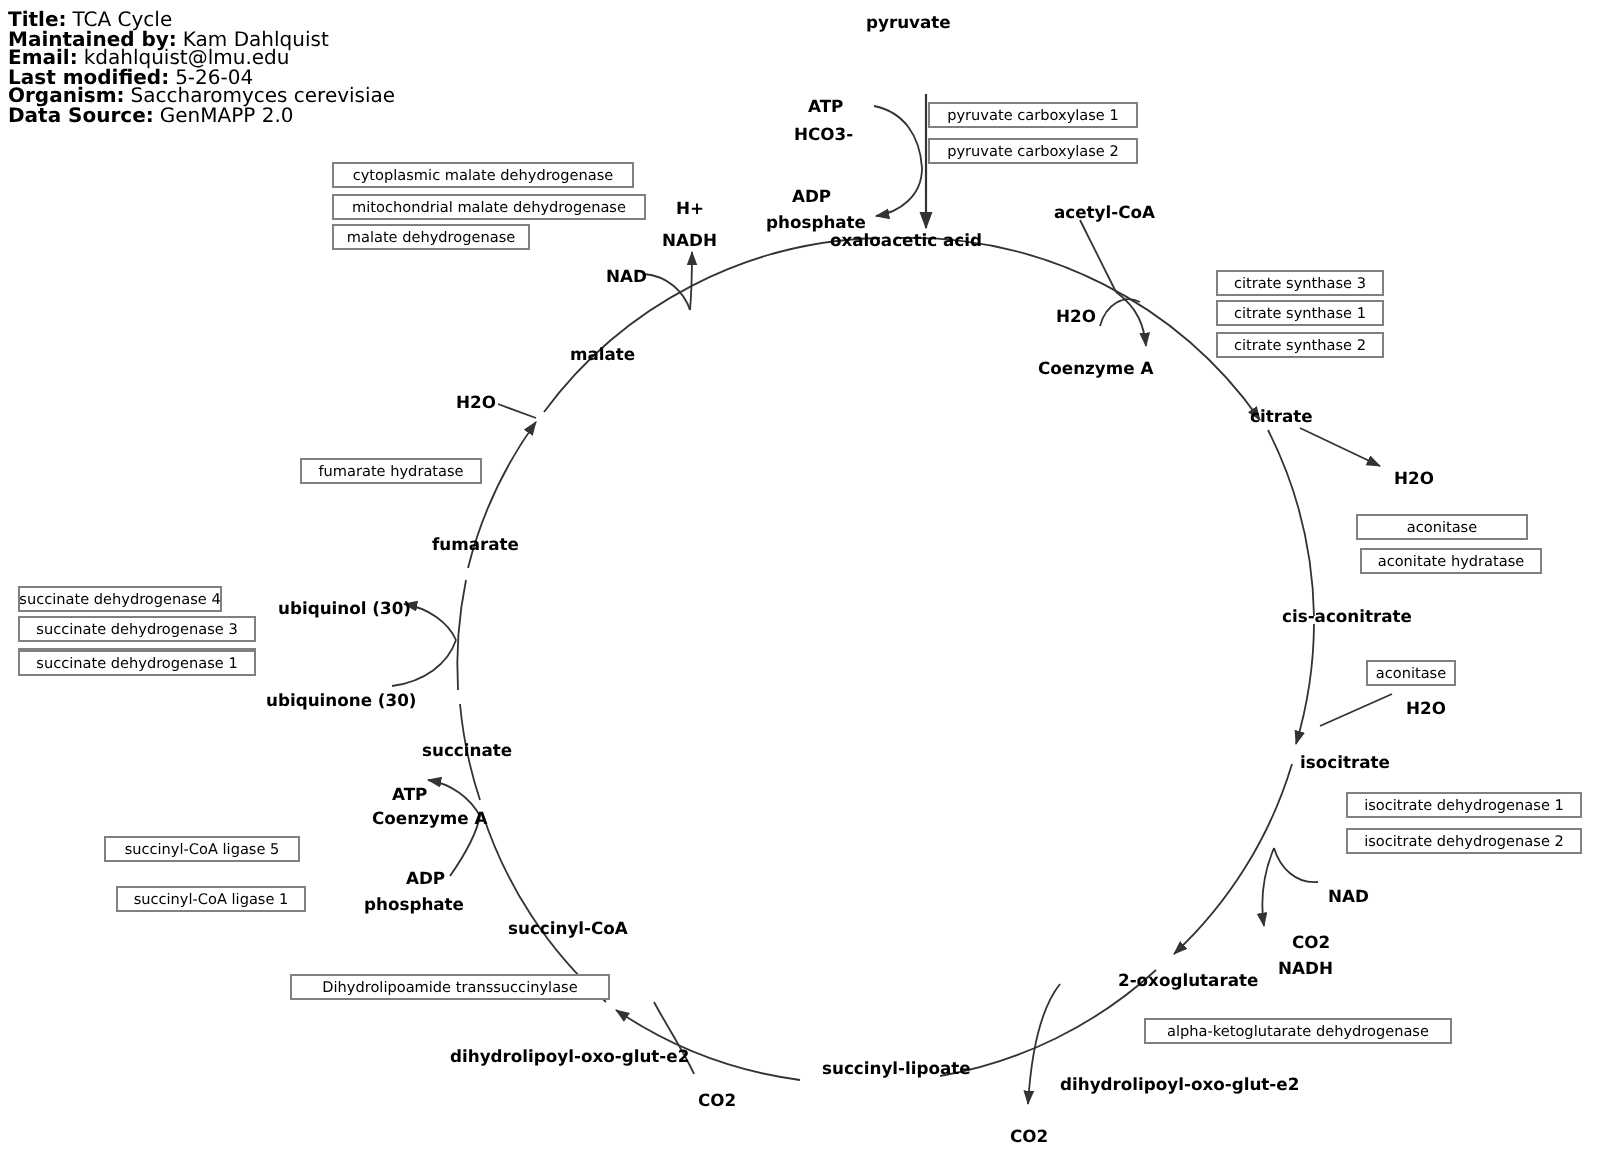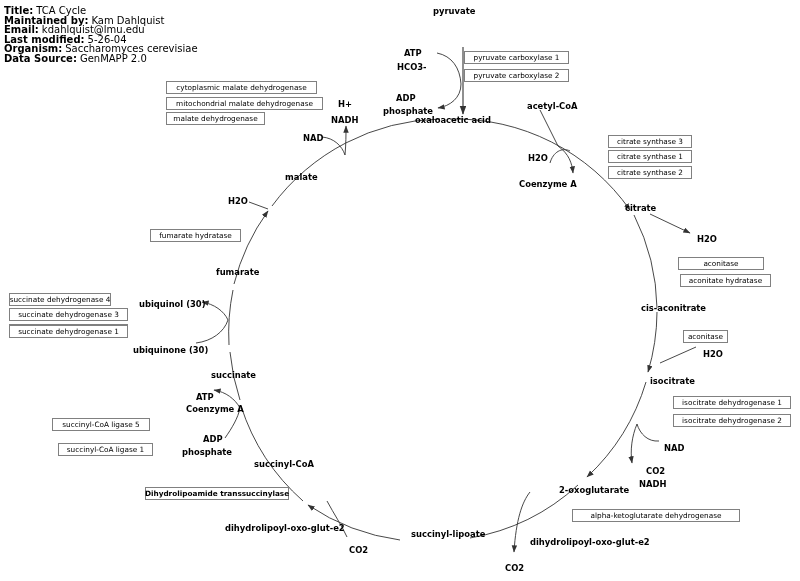--- a/index.html
+++ b/index.html
@@ -205,16 +205,16 @@
   <div class="genebox" style="left:680px; top:274px; width:91px;">aconitate hydratase</div>
   <div class="genebox" style="left:9px;   top:293px; width:102px;">succinate dehydrogenase 4</div>
   <div class="genebox" style="left:9px;   top:308px; width:119px;">succinate dehydrogenase 3</div>
   <div class="genebox" style="left:9px;   top:324px; width:119px;">succinate dehydrogenase 2</div>
   <div class="genebox" style="left:9px;   top:325px; width:119px;">succinate dehydrogenase 1</div>
   <div class="genebox" style="left:683px; top:330px; width:45px;">aconitase</div>
   <div class="genebox" style="left:673px; top:396px; width:118px;">isocitrate dehydrogenase 1</div>
   <div class="genebox" style="left:673px; top:414px; width:118px;">isocitrate dehydrogenase 2</div>
   <div class="genebox" style="left:52px;  top:418px; width:98px;">succinyl-CoA ligase 5</div>
   <div class="genebox" style="left:58px;  top:443px; width:95px;">succinyl-CoA ligase 1</div>
-  <div class="genebox" style="left:145px; top:487px; width:144px;font-weight:bold;">Dihydrolipoamide transsuccinylase</div>
-  <div class="genebox" style="left:572px; top:509px; width:168px;">alpha-ketoglutarate dehydrogenase</div>
+  <div class="genebox" style="left:145px; top:487px; width:160px;">Dihydrolipoamide transsuccinylase</div>
+  <div class="genebox" style="left:572px; top:509px; width:154px;">alpha-ketoglutarate dehydrogenase</div>
 
 </div>
 
 </body></html>

